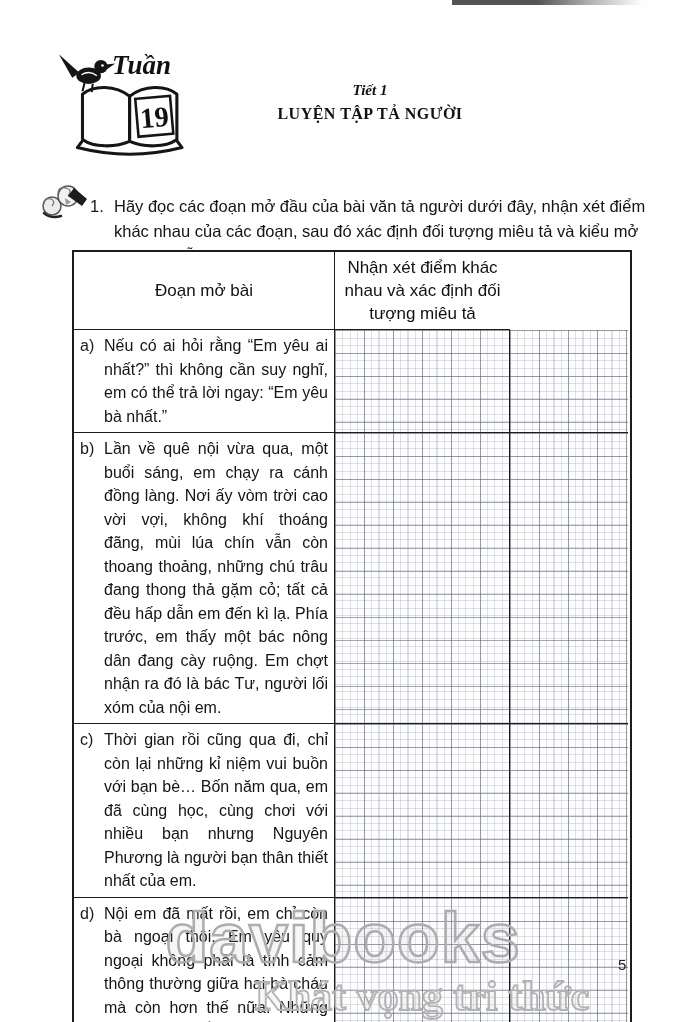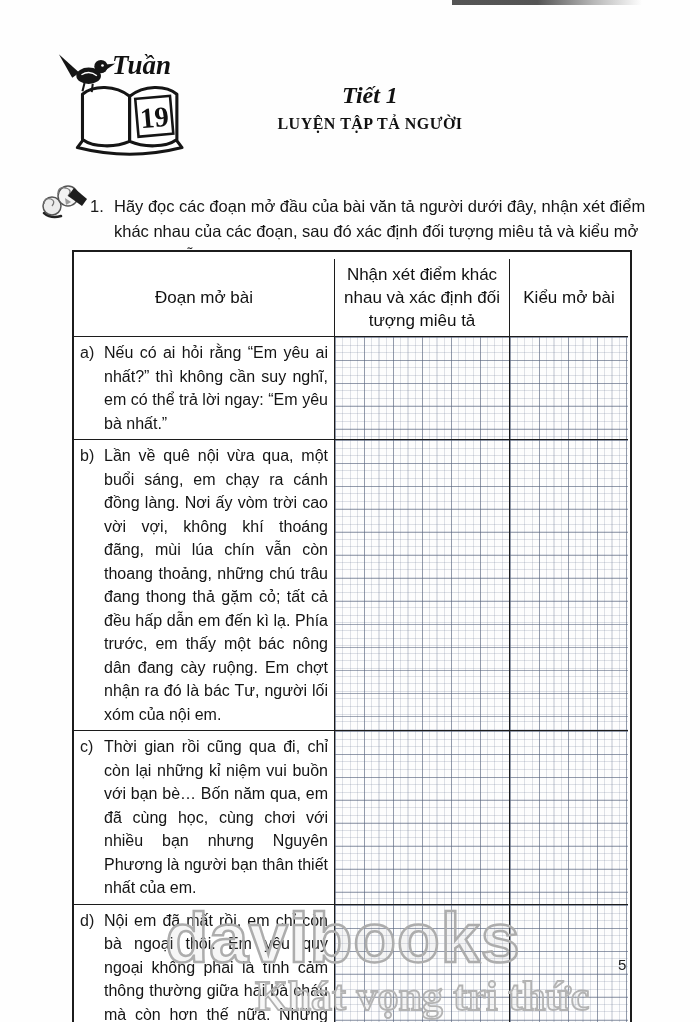--- a/index.html
+++ b/index.html
@@ -13,37 +13,37 @@
     background:linear-gradient(to right,rgba(55,55,55,.85) 0 45%,rgba(55,55,55,.35) 75%,rgba(55,55,55,0) 100%);}
   
   .logo{position:absolute;left:55px;top:45px;width:135px;height:118px;}
   .logo svg{position:absolute;left:0;top:0;}
   .week-label{position:absolute;left:57px;top:5px;
     font-family:"Liberation Serif","DejaVu Serif",serif;
     font-weight:bold;font-style:italic;font-size:27px;color:#111;}
   
   .titles{position:absolute;left:40px;right:0;top:82px;text-align:center;
     font-family:"Liberation Serif","DejaVu Serif",serif;color:#111;}
-  .lesson-no{font-style:italic;font-weight:600;font-size:24px;margin:0 0 6px 0;}
+  .lesson-no{font-style:italic;font-weight:600;font-size:15px;margin:0 0 6px 0;}
   .main-title{font-weight:bold;font-size:16px;margin:0;letter-spacing:.5px;}
   .sub-title{font-weight:bold;font-size:21px;margin:3px 0 0 0;}
   
   .instruction{position:absolute;left:38px;top:180px;width:620px;display:flex;align-items:flex-start;}
   .doodle{flex:0 0 52px;margin-top:2px;}
   .q-number{flex:0 0 24px;font-size:16.5px;line-height:25px;padding-top:14px;}
   .q-text{flex:1;font-size:16.5px;line-height:25px;padding-top:14px;color:#141414;}
   
   .extable{position:absolute;left:72px;top:250px;width:556px;
     border:2px solid #1c1c1c;background:#fff;}
   .trow{display:grid;grid-template-columns:261px 175px 118px;}
   .cell{border-right:1.5px solid #1c1c1c;border-bottom:1.5px solid #1c1c1c;box-sizing:border-box;}
   .cell:last-child{border-right:none;}
   .trow:last-child .cell{border-bottom:none;}
   .hcell{display:flex;align-items:center;justify-content:center;text-align:center;
-    min-height:68px;font-size:17px;line-height:23px;padding:4px 8px;color:#111;margin-top:7px;}
+    min-height:68px;font-size:17px;line-height:23px;padding:4px 8px;color:#111;}
   .tcell{padding:4px 6px 4px 6px;display:flex;gap:3px;background:#fff;}
   .tcell .rlabel{flex:0 0 21px;font-size:16px;line-height:23.5px;}
   .tcell p{flex:1;margin:0;font-size:16px;line-height:23.5px;text-align:justify;color:#141414;}
   .grid-bg{
     background-image:
       repeating-linear-gradient(to right,rgba(85,97,122,.55) 0 1px,transparent 1px 29px),
       repeating-linear-gradient(to bottom,rgba(85,97,122,.55) 0 1px,transparent 1px 23px),
       repeating-linear-gradient(to right,rgba(110,122,148,.22) 0 1px,transparent 1px 7.25px),
       repeating-linear-gradient(to bottom,rgba(110,122,148,.22) 0 1px,transparent 1px 7.6px);
     background-color:#fdfdfd;}
@@ -111,21 +111,20 @@
     <polygon points="27,16 33,20 28,23" fill="#9a9a9a"></polygon>
   </svg>
   <span class="q-number">1.</span>
   <div class="q-text">Hãy đọc các đoạn mở đầu của bài văn tả người dưới đây, nhận xét điểm khác nhau của các đoạn, sau đó xác định đối tượng miêu tả và kiểu mở bài cho mỗi đoạn.</div>
 </div>
 
 <div class="extable">
   <div class="trow">
     <div class="cell hcell">Đoạn mở bài</div>
     <div class="cell hcell">Nhận xét điểm khác nhau và xác định đối tượng miêu tả</div>
-    <div class="cell hcell">Kiểu mở bài</div>
   </div>
 
   <div class="trow row-a">
     <div class="cell tcell">
       <span class="rlabel">a)</span>
       <p>Nếu có ai hỏi rằng “Em yêu ai nhất?” thì không cần suy nghĩ, em có thể trả lời ngay: “Em yêu bà nhất.”</p>
     </div>
     <div class="cell grid-bg"></div>
     <div class="cell grid-bg"></div>
   </div>

